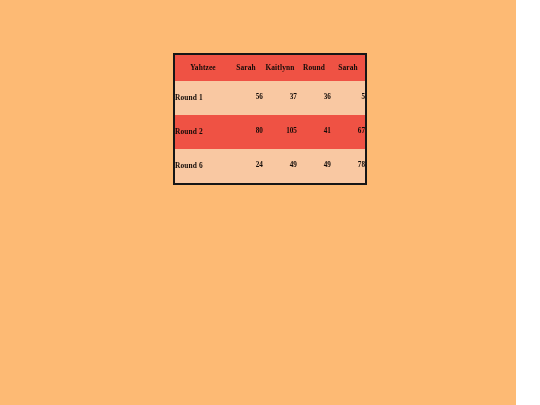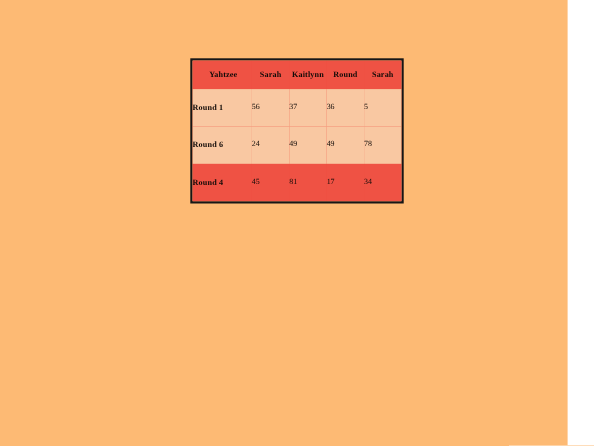--- a/index.html
+++ b/index.html
@@ -83,23 +83,23 @@
 
   td.cell-label {
     font-weight: bold;
     font-size: 7.4px;
     text-align: left;
     padding-left: 10px;
     letter-spacing: 0.15px;
   }
 
   td.cell-score {
-    font-weight: normal;
+    font-weight: bold;
     font-size: 7.2px;
-    text-align: left;
+    text-align: right;
   }
 </style>
 </head>
 <body>
 
 <div id="canvas">
 
   <div id="table-wrap">
     <table class="score-table">
       <colgroup>
@@ -121,34 +121,34 @@
       <tbody>
 
         <tr class="data-row row-odd">
           <td class="cell-label">Round 1</td>
           <td class="cell-score">56</td>
           <td class="cell-score">37</td>
           <td class="cell-score">36</td>
           <td class="cell-score">5</td>
         </tr>
 
+        <tr class="data-row row-even">
+          <td class="cell-label">Round 2</td>
+          <td class="cell-score">80</td>
+          <td class="cell-score">105</td>
+          <td class="cell-score">41</td>
+          <td class="cell-score">67</td>
+        </tr>
 
         <tr class="data-row row-odd">
           <td class="cell-label">Round 6</td>
           <td class="cell-score">24</td>
           <td class="cell-score">49</td>
           <td class="cell-score">49</td>
           <td class="cell-score">78</td>
         </tr>
 
-        <tr class="data-row row-even">
-          <td class="cell-label">Round 4</td>
-          <td class="cell-score">45</td>
-          <td class="cell-score">81</td>
-          <td class="cell-score">17</td>
-          <td class="cell-score">34</td>
-        </tr>
 
       </tbody>
     </table>
   </div>
 
 </div>
 
 </body></html>

